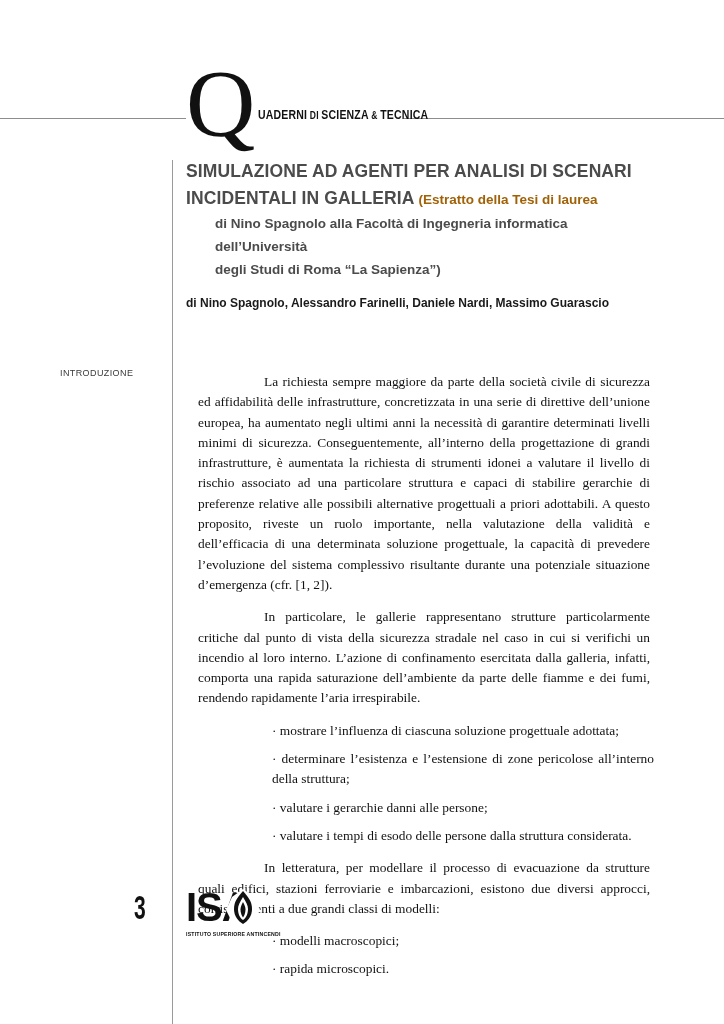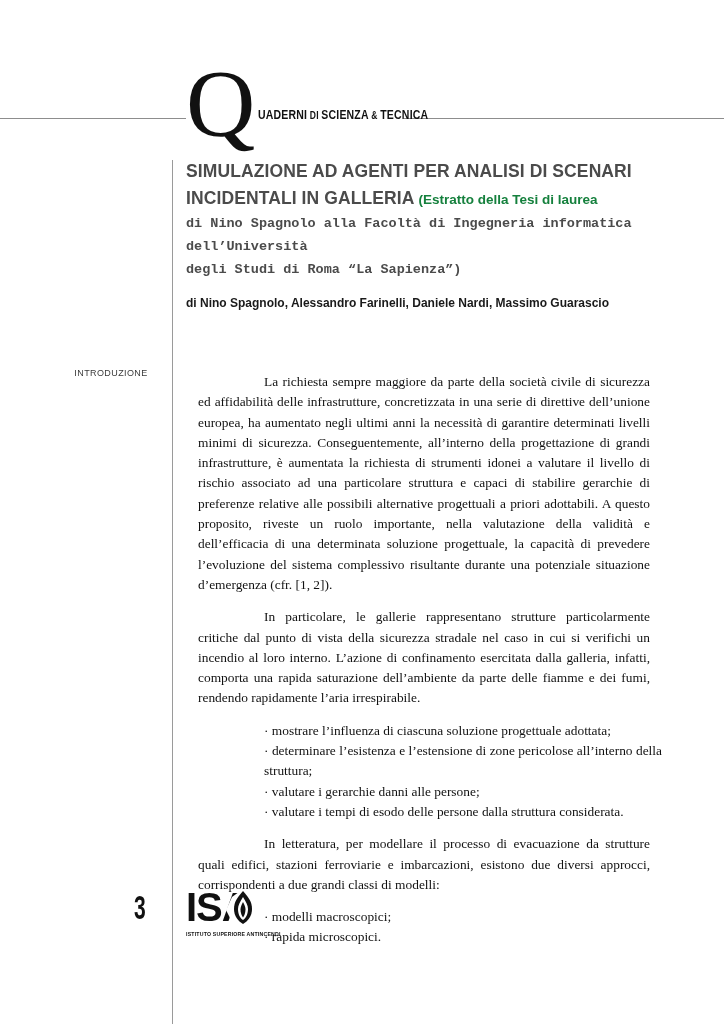--- a/index.html
+++ b/index.html
@@ -90,48 +90,49 @@
     font-weight: bold;
     font-size: 17.5px;
     line-height: 27px;
     color: #4b4b4b;
     letter-spacing: 0.1px;
   }
   .title-sub1 {
     font-family: "Liberation Sans", sans-serif;
     font-weight: bold;
     font-size: 13.5px;
-    color: #15803d;
+    color: #a16207;
     margin-top: 44px;
   }
   .title-sub2 {
-    font-family: Liberation Mono, monospace;
+    font-family: Liberation Sans, sans-serif;
     font-weight: bold;
     font-size: 13.5px;
     line-height: 23px;
     color: #4b4b4b;
+    margin-left: 29px;
   }
   .authors {
     position: absolute;
     left: 186px;
     top: 296px;
     width: 470px;
     font-family: "Liberation Sans", sans-serif;
     font-weight: bold;
     font-size: 12px;
     color: #1a1a1a;
   }
 
   
   .section-label {
     position: absolute;
     left: 60px;
     top: 368px;
     width: 102px;
-    text-align: center;
+    text-align: left;
     font-family: "Liberation Sans", sans-serif;
     font-size: 9px;
     letter-spacing: 0.4px;
     color: #3a3a3a;
   }
 
   
   .body-col {
     position: absolute;
     left: 186px;
@@ -146,21 +147,21 @@
   .body-col p {
     margin: 12px;
     text-indent: 66px;
   }
   .bullets {
     margin: 0;
     padding: 0;
     list-style: none;
   }
   .bullets li {
-    margin: 0;
+    margin: 8px;
     padding-left: 78px;
     text-indent: 0;
   }
   .bullets li::before {
     content: "\00B7\00A0";
   }
 
   
   .page-number {
     position: absolute;

